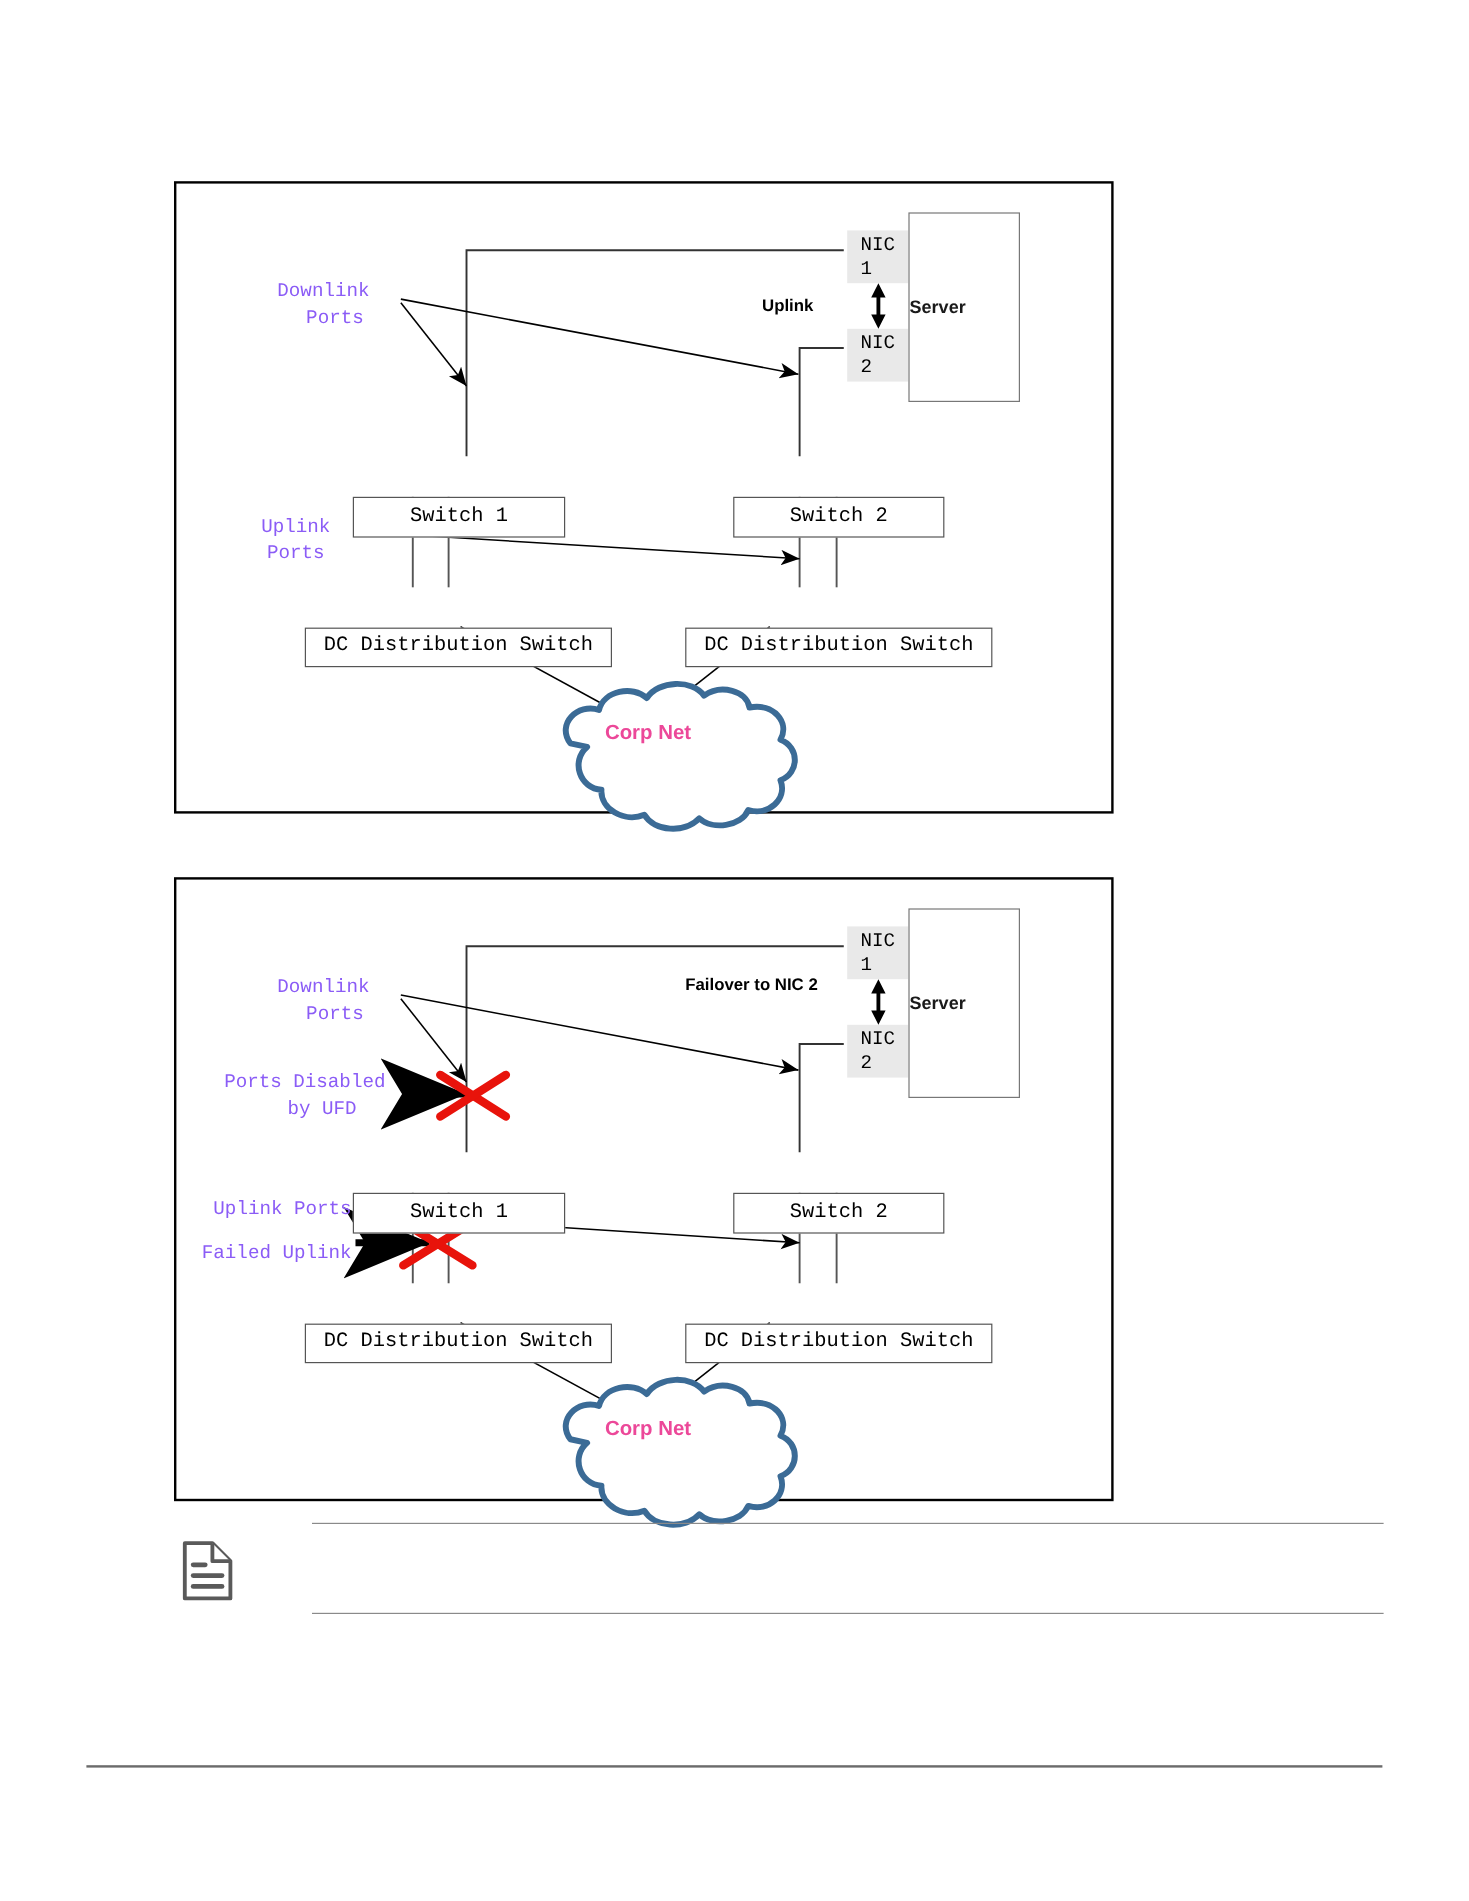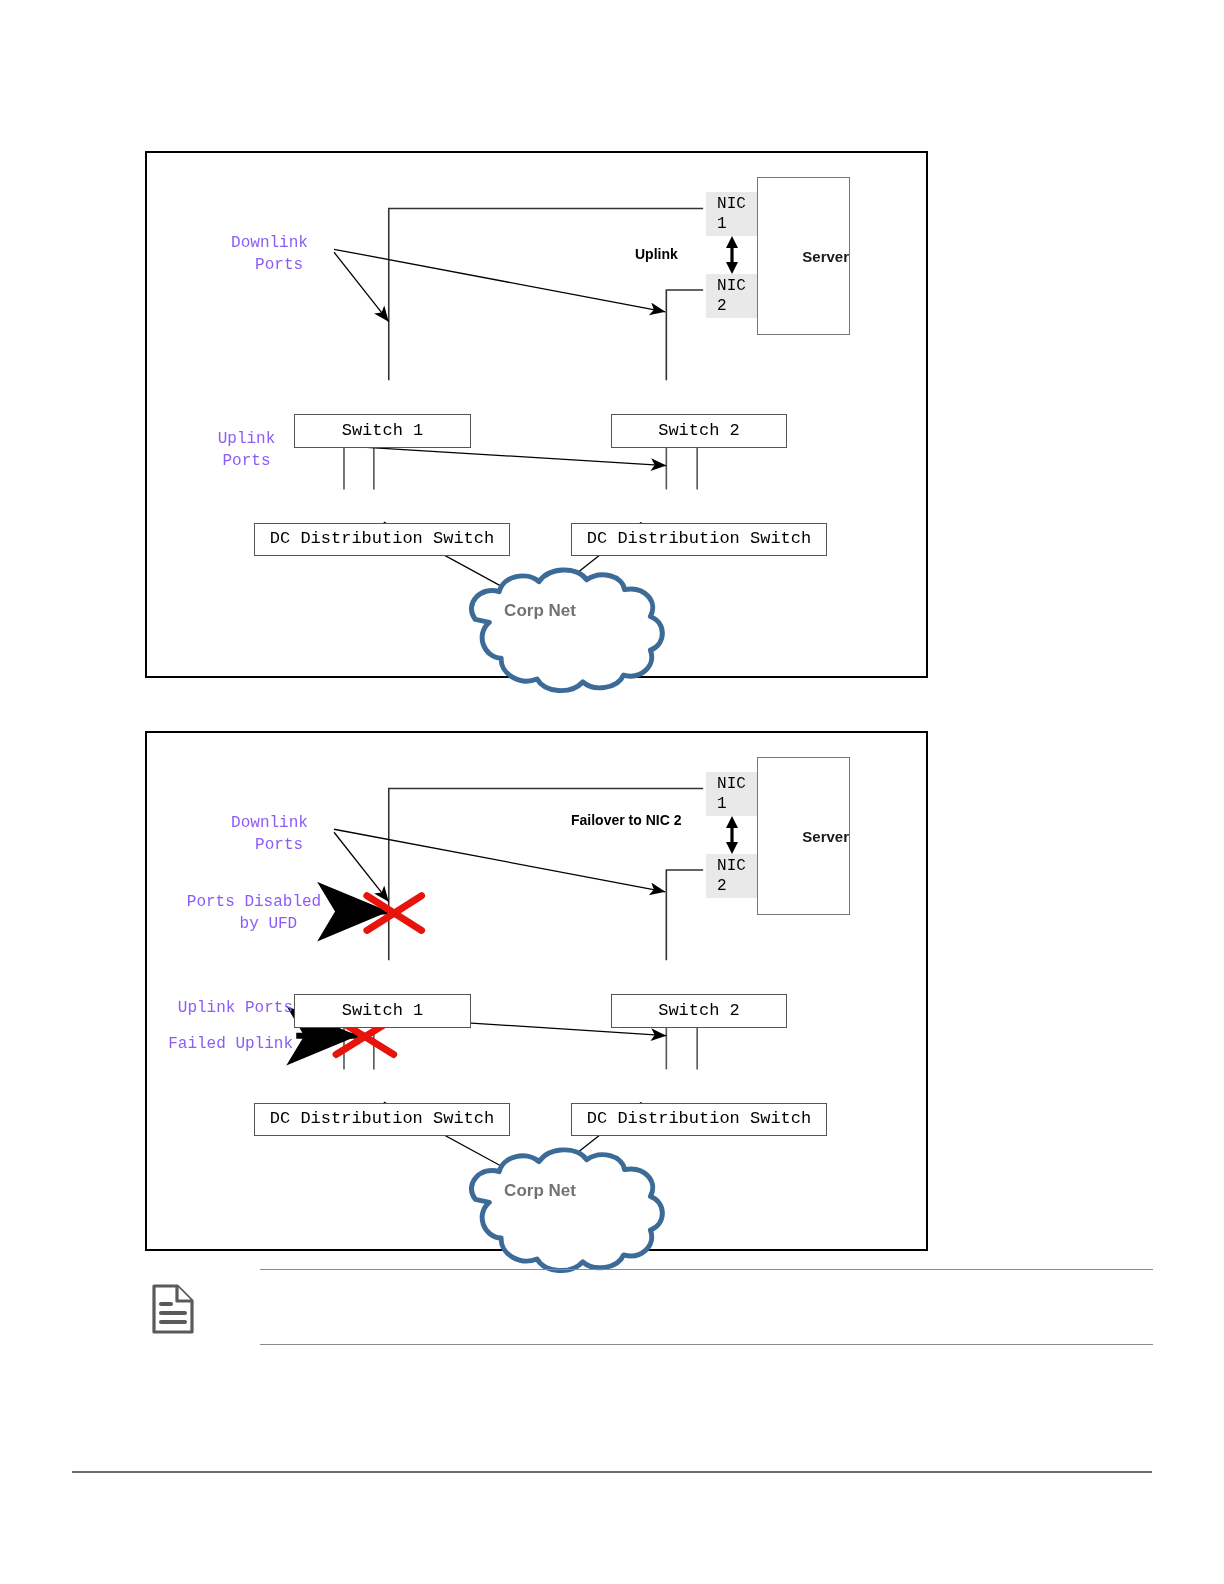--- a/index.html
+++ b/index.html
@@ -65,21 +65,21 @@
   }
   .nic-node .mono-label { font-size: 16px; line-height: 1.25; }
 
   .server-node {
     position: absolute;
     border: 1px solid #777777;
     background: #ffffff;
     box-sizing: border-box;
     display: flex;
     align-items: center;
-    justify-content: flex-end;
+    justify-content: flex-start;
   }
   .bold-sans {
     font-family: "Liberation Sans", sans-serif;
     font-weight: bold;
     font-size: 15px;
     color: #1a1a1a;
     white-space: nowrap;
   }
   .annot {
     position: absolute;
@@ -98,21 +98,21 @@
     font-weight: bold;
     font-size: 14px;
     color: #000000;
     white-space: nowrap;
   }
   .cloud-text {
     position: absolute;
     font-family: "Liberation Sans", sans-serif;
     font-weight: bold;
     font-size: 17px;
-    color: #737373;
+    color: #ec4899;
     white-space: nowrap;
   }
 
   
   #note-block {
     position: absolute;
     left: 138px;
     top: 1262px;
     width: 1015px;
     height: 100px;

